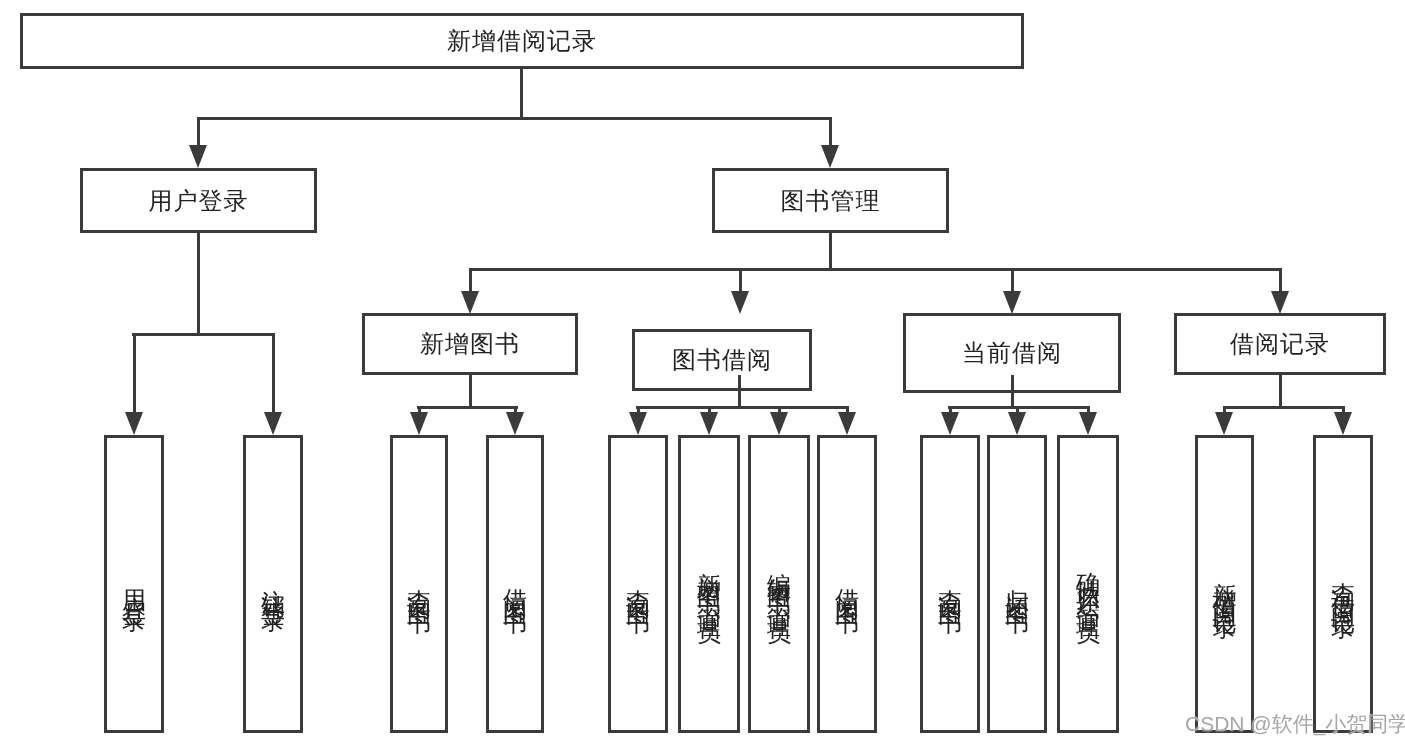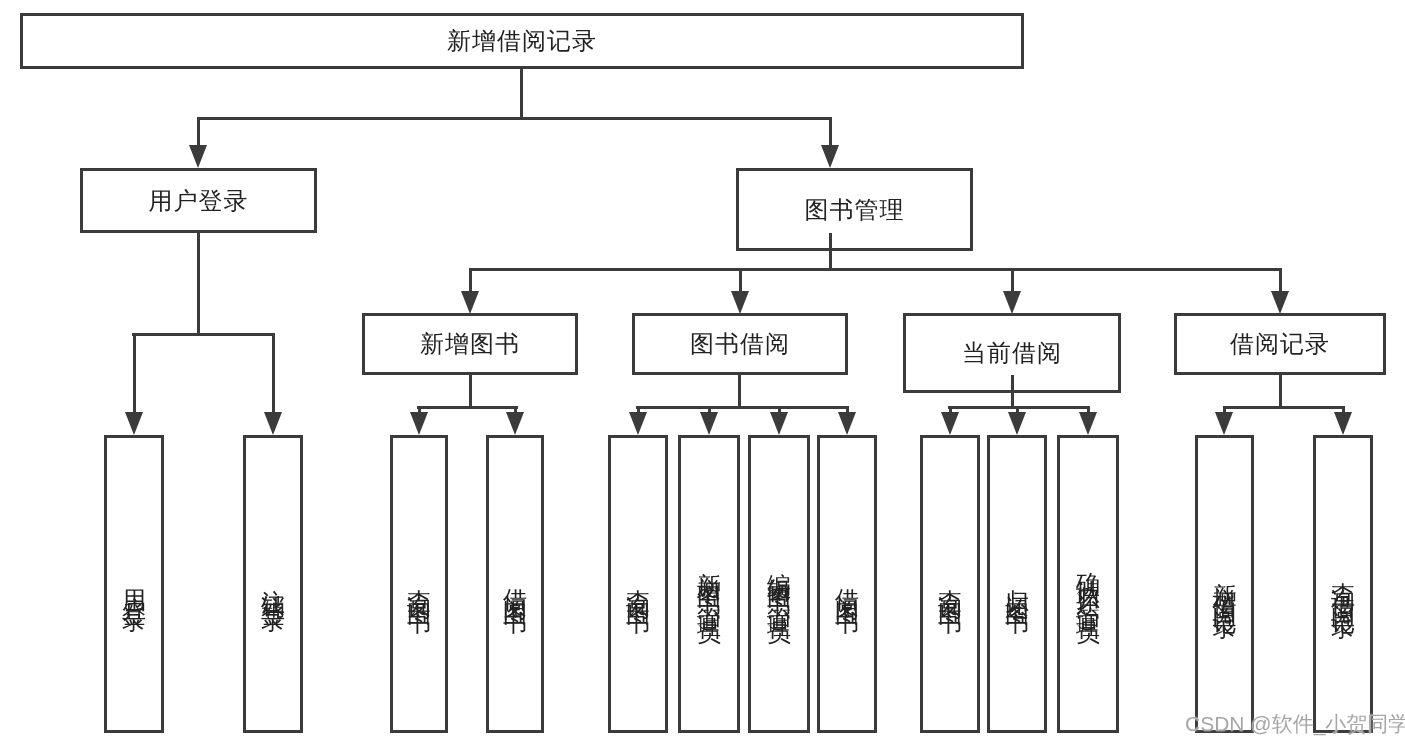--- a/index.html
+++ b/index.html
@@ -57,21 +57,21 @@
   <div class="vl" style="left:520px;top:69px;height:50px"></div>
   <div class="hl" style="left:197px;top:117px;width:634px"></div>
   <div class="vl" style="left:197px;top:117px;height:31px"></div>
   <div class="arr" style="left:189px;top:145px"></div>
   <div class="vl" style="left:829px;top:117px;height:31px"></div>
   <div class="arr" style="left:821px;top:145px"></div>
 
   <div class="hbox" style="left:80px;top:168px;width:237px;height:65px">
     <span>用户登录</span>
   </div>
-  <div class="hbox" style="left:736px;top:168px;width:237px;height:83px">
+  <div class="hbox" style="left:712px;top:168px;width:237px;height:65px">
     <span>图书管理</span>
   </div>
 
   <div class="vl" style="left:197px;top:233px;height:102px"></div>
   <div class="hl" style="left:132px;top:333px;width:143px"></div>
   <div class="vl" style="left:133px;top:333px;height:80px"></div>
   <div class="arr" style="left:125px;top:412px"></div>
   <div class="vl" style="left:272px;top:333px;height:80px"></div>
   <div class="arr" style="left:264px;top:412px"></div>
 
@@ -82,21 +82,21 @@
   <div class="vl" style="left:739px;top:268px;height:25px"></div>
   <div class="arr" style="left:731px;top:291px"></div>
   <div class="vl" style="left:1011px;top:268px;height:25px"></div>
   <div class="arr" style="left:1003px;top:291px"></div>
   <div class="vl" style="left:1279px;top:268px;height:25px"></div>
   <div class="arr" style="left:1271px;top:291px"></div>
 
   <div class="hbox" style="left:362px;top:313px;width:216px;height:62px">
     <span>新增图书</span>
   </div>
-  <div class="hbox" style="left:632px;top:313px;width:216px;height:62px">
+  <div class="hbox" style="left:632px;top:329px;width:180px;height:62px">
     <span>图书借阅</span>
   </div>
   <div class="hbox" style="left:903px;top:313px;width:218px;height:80px">
     <span>当前借阅</span>
   </div>
   <div class="hbox" style="left:1174px;top:313px;width:212px;height:62px">
     <span>借阅记录</span>
   </div>
 
   <div class="vl" style="left:469px;top:375px;height:33px"></div>

